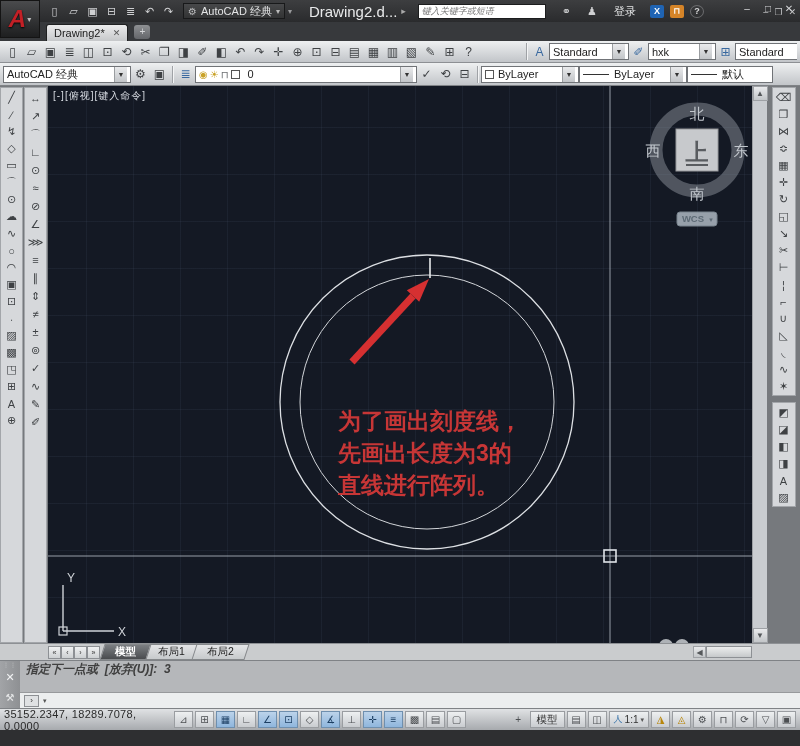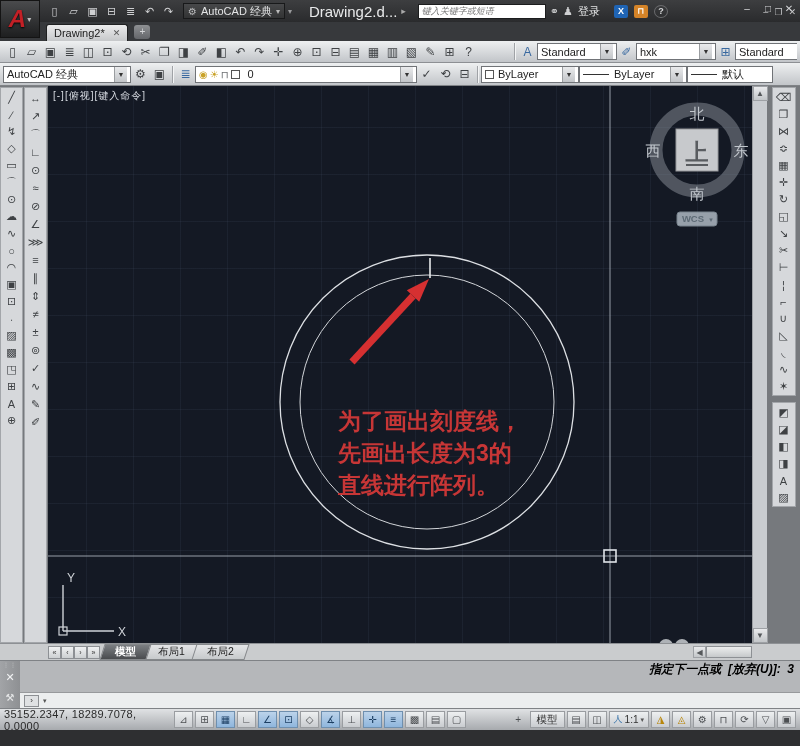--- a/index.html
+++ b/index.html
@@ -13,21 +13,21 @@
   .logo .a { color:#c22026; font-size:24px; font-weight:bold; font-style:italic; text-shadow:0 1px 2px #000; }
   .logo .dd { color:#bbb; font-size:8px; margin-left:1px; }
   .qat { display:flex; align-items:center; gap:2px; margin-left:4px; }
   .qat .ticon { width:17px; height:16px; display:flex; align-items:center; justify-content:center; font-size:11px; color:#cfd0d2; cursor:default; }
   .ws-dd { display:flex; align-items:center; height:16px; border:1px solid #18191a; background:linear-gradient(#47484a,#323334); padding:0 4px; margin-left:6px; font-size:11px; color:#e3e4e5; gap:4px; }
   .ws-dd .gear { color:#b9babc; font-size:10px; }
   .ws-dd .arr { font-size:8px; color:#bbb; }
   .tiny-arr { font-size:8px; color:#9a9b9d; margin:0 3px; }
   .doc-title { margin-left:14px; font-size:15px; color:#e8e9ea; }
   .doc-arr { font-size:9px; color:#aaa; margin-left:4px; }
-  .search-wrap { display:flex; align-items:center; margin-left:12px; gap:4px; }
+  .search-wrap { display:flex; align-items:center; margin-left:12px; gap:16px; }
   .search-input { width:128px; height:15px; font-size:9px; border:1px solid #1c1d1e; background:#fff; color:#777; padding:0 3px; font-style:italic; }
   .binoc { font-size:11px; color:#cfd0d2; }
   .person { font-size:11px; color:#cfd0d2; }
   .signin { font-size:11px; color:#e3e4e5; margin-left:1px; }
   .sys-icons { display:flex; align-items:center; gap:6px; margin-left:14px; }
   .sysic { width:14px; height:13px; display:flex; align-items:center; justify-content:center; font-size:9px; font-weight:bold; border-radius:2px; }
   .sysic.exchange { background:#1f64b4; color:#fff; }
   .sysic.lock { background:#d58428; color:#fff; }
   .sysic.help { background:transparent; color:#d8d9da; border:1px solid #6a6b6d; border-radius:50%; }
   .winbtns { position:absolute; right:4px; top:3px; display:flex; gap:7px; }
@@ -89,21 +89,21 @@
   .hthumb { width:46px; height:12px; background:linear-gradient(#eceded,#c6c9cb); border:1px solid #8d9094; }
 
   
   .cmdarea { height:48px; flex:0 0 48px; display:flex; background:#b5b7ba; border-top:1px solid #7f8286; }
   .cmdgutter { width:20px; background:linear-gradient(90deg,#a2a4a7,#8e9093); display:flex; flex-direction:column; align-items:center; color:#f2f3f4; }
   .cmdgutter .grip { font-size:6px; letter-spacing:1px; color:#cfd0d2; line-height:5px; margin-top:2px; }
   .cmdgutter .x { font-size:11px; font-weight:bold; margin-top:3px; }
   .cmdgutter .wrench { font-size:10px; margin-top:8px; color:#e8e9ea; }
   .cmdright { flex:1; display:flex; flex-direction:column; }
   .cmdhist { height:31px; padding:1px 6px 0; }
-  .cmdline { font-size:12px; font-style:italic; font-weight:bold; color:#000000; line-height:15px; white-space:pre;text-align:right; }
+  .cmdline { font-size:12px; font-style:italic; font-weight:bold; color:#404040; line-height:15px; white-space:pre; }
   .cmdinput { flex:1; background:#eceeef; border-top:1px solid #97999c; display:flex; align-items:center; padding:0 4px; gap:4px; }
   .prompt-ic { width:15px; height:12px; border:1px solid #8d9094; background:#dfe1e3; color:#333; font-size:8px; display:flex; align-items:center; justify-content:center; }
   .prompt-dd { font-size:7px; color:#555; }
   .cmd-in { border:none; background:transparent; outline:none; font-size:11.5px; color:#8b8d90; font-family:inherit; flex:1; }
 
   
   .statusbar { height:22px; flex:0 0 22px; background:linear-gradient(#e0e2e4,#a7aaae); display:flex; align-items:center; padding:0 4px; gap:2px; border-top:1px solid #7f8286; }
   .coords { font-size:11px; color:#2a2a2a; width:168px; letter-spacing:0.3px; }
   .stbtn { width:19px; height:17px; border:1px solid #9a9da1; background:linear-gradient(#eef0f1,#c9ccd0); display:flex; align-items:center; justify-content:center; font-size:10px; color:#4c5burned; color:#4c4f52; }
   .stbtn.on { background:linear-gradient(#bcd3ea,#8fb6dd); border-color:#6f8fae; color:#1d3f63; }
@@ -206,21 +206,21 @@
         <span class="tbtn">?</span>
       </div>
     <div class="spacer"></div>
     <div class="sep"></div>
     <span class="tbtn blue">A</span>
     <div class="field" style="width:80px;">
       <span>Standard</span>
       <span class="fdd">▼</span>
     </div>
     <span class="tbtn blue">✐</span>
-    <div class="field" style="width:80px;">
+    <div class="field" style="width:68px;">
       <span>hxk</span>
       <span class="fdd">▼</span>
     </div>
     <span class="tbtn blue">⊞</span>
     <div class="field" style="width:62px;border-right:none;">
       <span>Standard</span>
     </div>
   </div>
 
   <div class="toolbar tb2">

